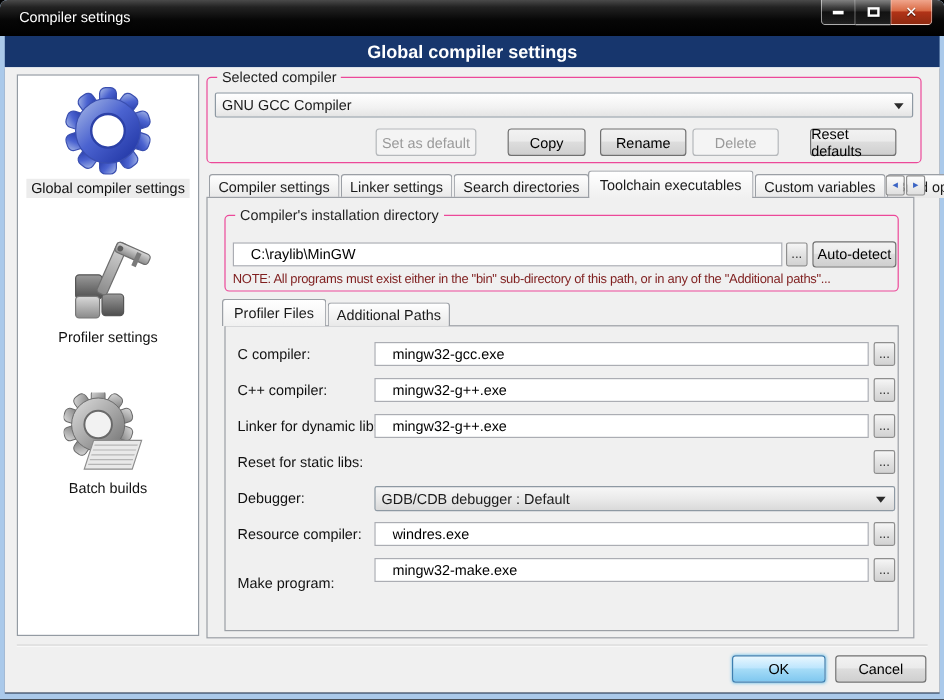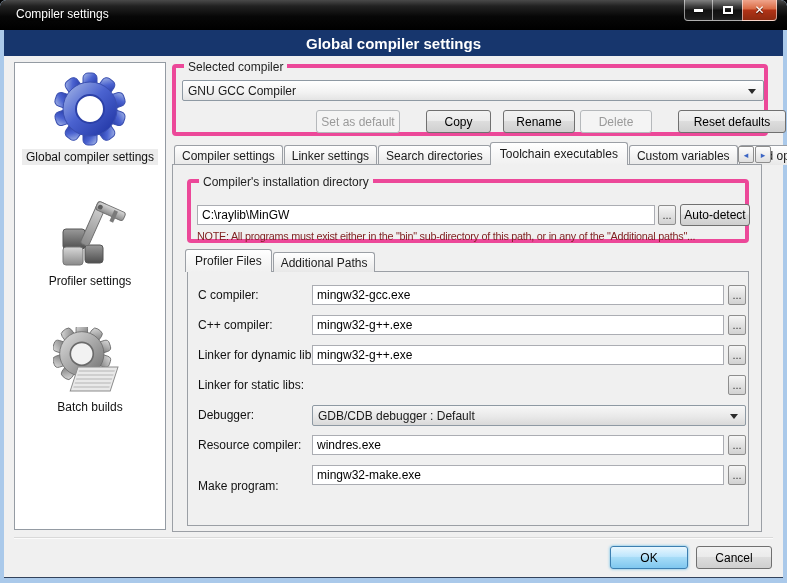--- a/index.html
+++ b/index.html
@@ -35,21 +35,21 @@
 
   
   .sidebar { position:absolute; left:10px; top:6px; width:152px; height:468px; background:#fff;
              border:1px solid #949ba3; display:flex; flex-direction:column; align-items:center; }
   .side-item { display:flex; flex-direction:column; align-items:center; cursor:pointer; }
   .side-item .lbl { font-size:12px; color:#111; padding:1px 4px; white-space:nowrap; }
   .side-item.selected .lbl { background:#ececec; }
   .si-1 { margin-top:6px; } .si-2 { margin-top:30px;text-align:right; } .si-3 { margin-top:38px; }
 
   
-  .groupbox { position:absolute; border:4px solid #ec4899; border-radius:4px; }
+  .groupbox { position:absolute; border:1px solid #ec4899; border-radius:4px; }
   .groupbox > .gb-label { position:absolute; top:-8px; left:8px; background:#f0f0f0; padding:0 4px; font-size:12px; color:#1f1f1f; }
 
   
   .combo { position:absolute; height:21px; border:1px solid #8e99a3; border-radius:2px;
            background:linear-gradient(180deg,#ffffff,#f2f2f2 60%,#e4e4e4); display:flex; align-items:center;
            padding-left:5px; cursor:pointer; }
   .combo .arrow { position:absolute; right:7px; top:8px; width:0; height:0;
                   border-left:4px solid transparent; border-right:4px solid transparent; border-top:5px solid #2b2b2b; }
   .combo.shaded { background:linear-gradient(180deg,#f7f7f7,#e9e9e9 55%,#d9d9d9); }
 
@@ -60,21 +60,21 @@
   .btn.disabled { background:#f4f4f4; border-color:#b5b8bb; color:#9a9a9a; cursor:default; }
   .btn.default-ok { border-color:#3c7fb1;
          background:linear-gradient(180deg,#e9f7fe 0%,#bee6fd 45%,#a6dcf7 50%,#7fc7ef 100%);
          box-shadow:0 0 3px #58b8e6; }
   .btn-dots { position:absolute; width:18px; height:20px; border:1px solid #8e8e8e; border-radius:2px;
          background:linear-gradient(180deg,#f6f6f6,#e2e2e2 50%,#d2d2d2); font-size:11px; color:#333;
          display:flex; align-items:center; justify-content:center; line-height:0; cursor:pointer; }
 
   
   .txt { position:absolute; height:20px; border:1px solid #abadb3; background:#fff; font-size:12px;
-         padding:0 4px; font-family:"Liberation Sans","DejaVu Sans",sans-serif; color:#000; }
+         padding:0 14px; font-family:"Liberation Sans","DejaVu Sans",sans-serif; color:#000; }
 
   
   .tabs { position:absolute; left:170px; top:86px; height:23px; display:flex; align-items:flex-end; }
   .tab { height:20px; padding:0 7px; border:1px solid #9b9fa5; border-bottom:none; border-radius:3px 3px 0 0;
          background:linear-gradient(180deg,#ffffff,#e8e8e8); display:flex; align-items:center; font-size:12px;
          margin-right:1px; cursor:pointer; white-space:nowrap; }
   .tab.active { height:23px; background:linear-gradient(180deg,#ffffff,#f0f0f0); position:relative; z-index:3;
                 margin-left:-2px; padding:0 9px; }
   .tab-arrows { position:absolute; left:733px; top:90px; display:flex; }
   .tab-arrow { width:16px; height:17px; border:1px solid #8e8e8e; border-radius:2px; margin-left:1px;
@@ -227,21 +227,21 @@
         </div>
       <div class="btn" style="left:250px; top:42px; width:65px;">
           <span>Copy</span>
         </div>
       <div class="btn" style="left:327px; top:42px; width:72px;">
           <span>Rename</span>
         </div>
       <div class="btn disabled" style="left:404px; top:42px; width:72px;">
           <span>Delete</span>
         </div>
-      <div class="btn" style="left:502px; top:42px; width:108px;">
+      <div class="btn" style="left:502px; top:42px; width:72px;">
           <span>Reset defaults</span>
         </div>
     </div>
 
     <div class="tabs">
       <div class="tab">
           <span>Compiler settings</span>
         </div>
       <div class="tab">
           <span>Linker settings</span>
@@ -304,21 +304,21 @@
         <div class="btn-dots" style="left:540px; top:43px;">
             <span>...</span>
           </div>
 
         <span class="fld-label" style="top:76px;">Linker for dynamic libs:</span>
         <input class="txt" type="text" style="left: 124px; top: 73px; width: 412px;" value="mingw32-g++.exe">
         <div class="btn-dots" style="left:540px; top:73px;">
             <span>...</span>
           </div>
 
-        <span class="fld-label" style="top:106px;">Linker for static libs:</span>
+        <span class="fld-label" style="top:106px;">Reset for static libs:</span>
         <div class="btn-dots" style="left:540px; top:103px;">
             <span>...</span>
           </div>
 
         <span class="fld-label" style="top:136px;">Debugger:</span>
         <div class="combo shaded" style="left:124px; top:133px; width:434px;">
           <span>GDB/CDB debugger : Default</span>
           <span class="arrow"></span>
         </div>
 

